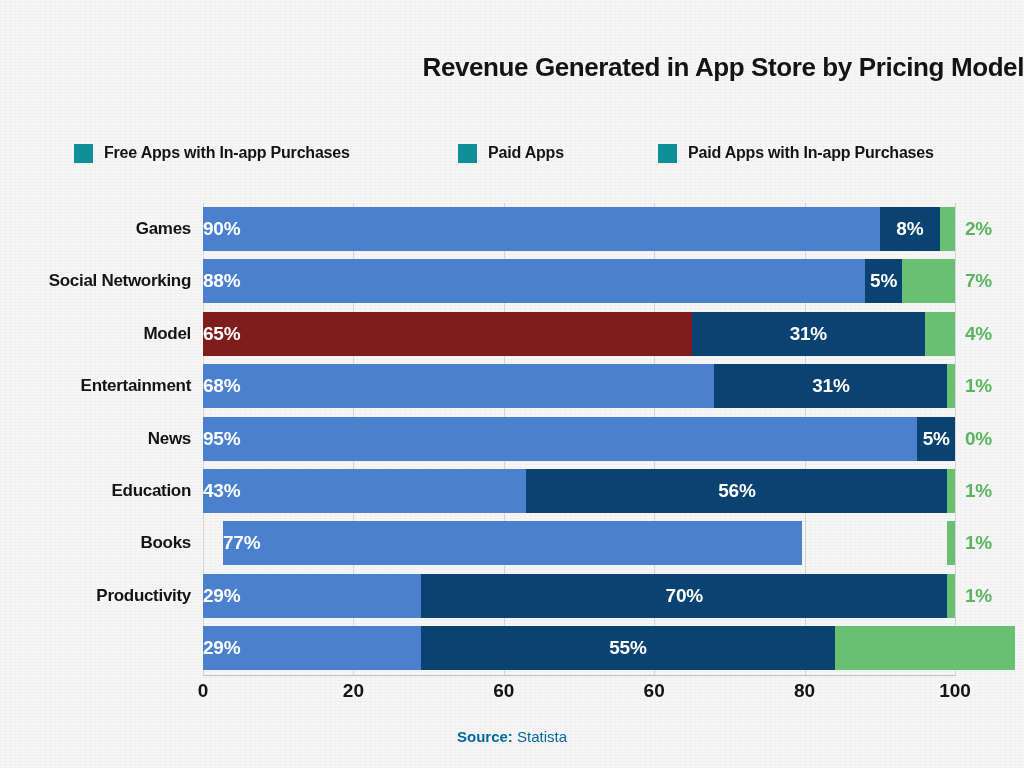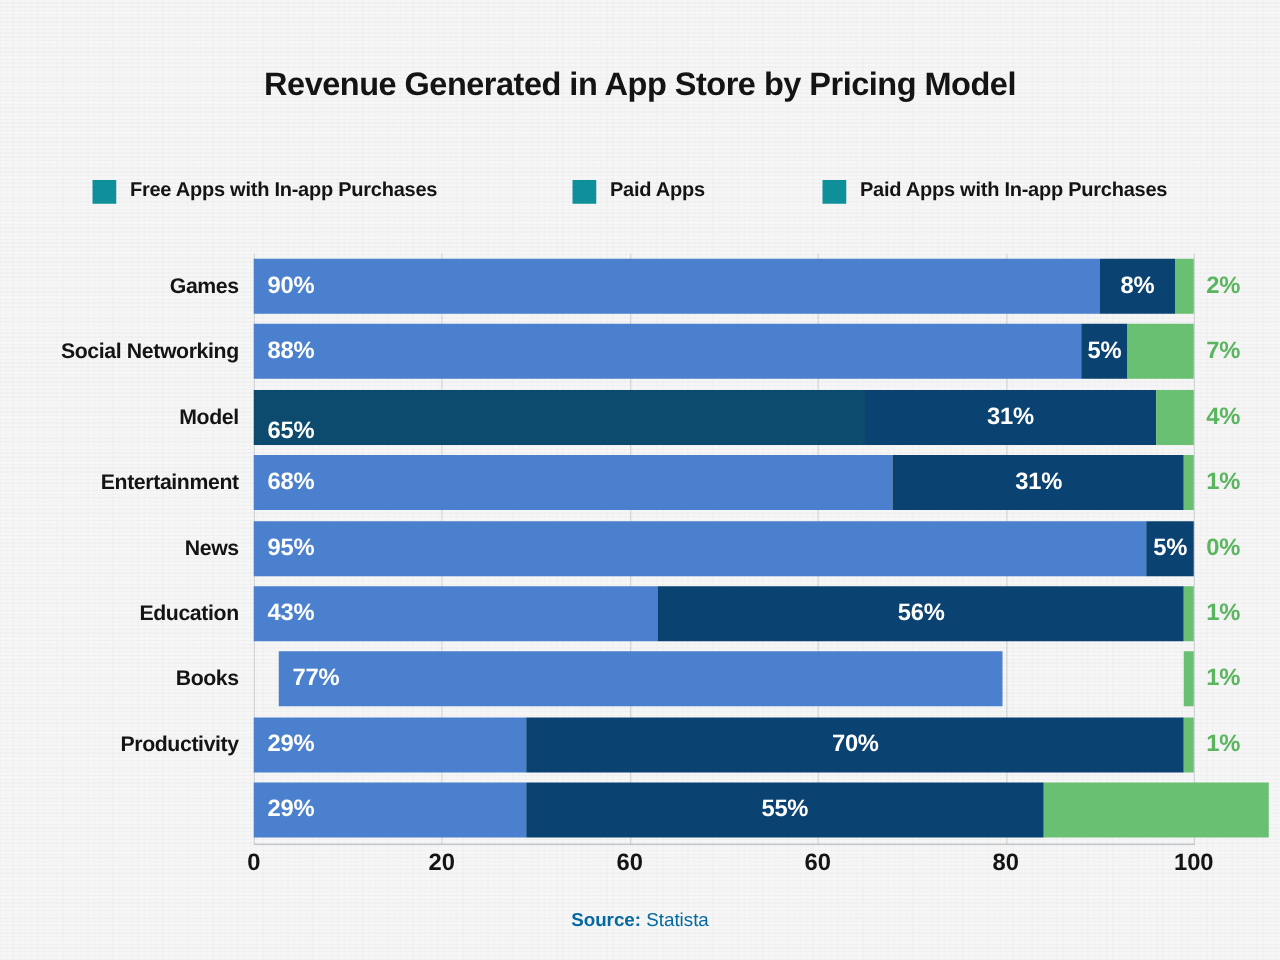--- a/index.html
+++ b/index.html
@@ -18,21 +18,21 @@
     color: #1a1a1a;
     position: relative;
   }
 
   
   .chart-title {
     position: absolute;
     top: 52px;
     left: 0;
     width: 1024px;
-    text-align: center;
+    text-align: right;
     font-size: 26px;
     font-weight: bold;
     letter-spacing: -0.4px;
     color: #141414;
   }
 
   
   .legend {
     position: absolute;
     top: 140px;
@@ -136,21 +136,20 @@
     position: absolute;
     top: 0;
     height: 44px;
     display: flex;
     align-items: center;
     box-sizing: border-box;
   }
   .seg.free {
     background: #4a80ce;
     justify-content: flex-start;
-    padding-left: 11px;
   }
   .seg.paid {
     background: #0a4272;
     justify-content: center;
   }
   .seg.paidiap {
     background: #6ac072;
   }
   .seg-label {
     font-size: 19px;
@@ -257,21 +256,21 @@
           <div class="seg paid" style="left: 661.76px; width: 37.6px; background: rgb(10, 66, 114);">
             <span class="seg-label">5%</span>
           </div>
           <div class="seg paidiap" style="left: 699.36px; width: 52.64px; background: rgb(106, 192, 114);"></div>
         </div>
       </div>
       <div class="row" style="top: 104.8px;">
         <div class="cat-label">Model</div>
         <div class="outside-label" style="left: 965px; color: rgb(90, 181, 95);">4%</div>
         <div class="bar-track">
-          <div class="seg free" style="left: 0px; width: 502px; background: #0c4a6e; align-items: flex-end;">
+          <div class="seg free" style="left: 0px; width: 502px; background: #7f1d1d;">
             <span class="seg-label">65%</span>
           </div>
           <div class="seg paid" style="left: 488.8px; width: 233.12px; background: rgb(10, 66, 114);">
             <span class="seg-label">31%</span>
           </div>
           <div class="seg paidiap" style="left: 721.92px; width: 30.08px; background: rgb(106, 192, 114);"></div>
         </div>
       </div>
       <div class="row" style="top: 157.2px;">
         <div class="cat-label">Entertainment</div>

